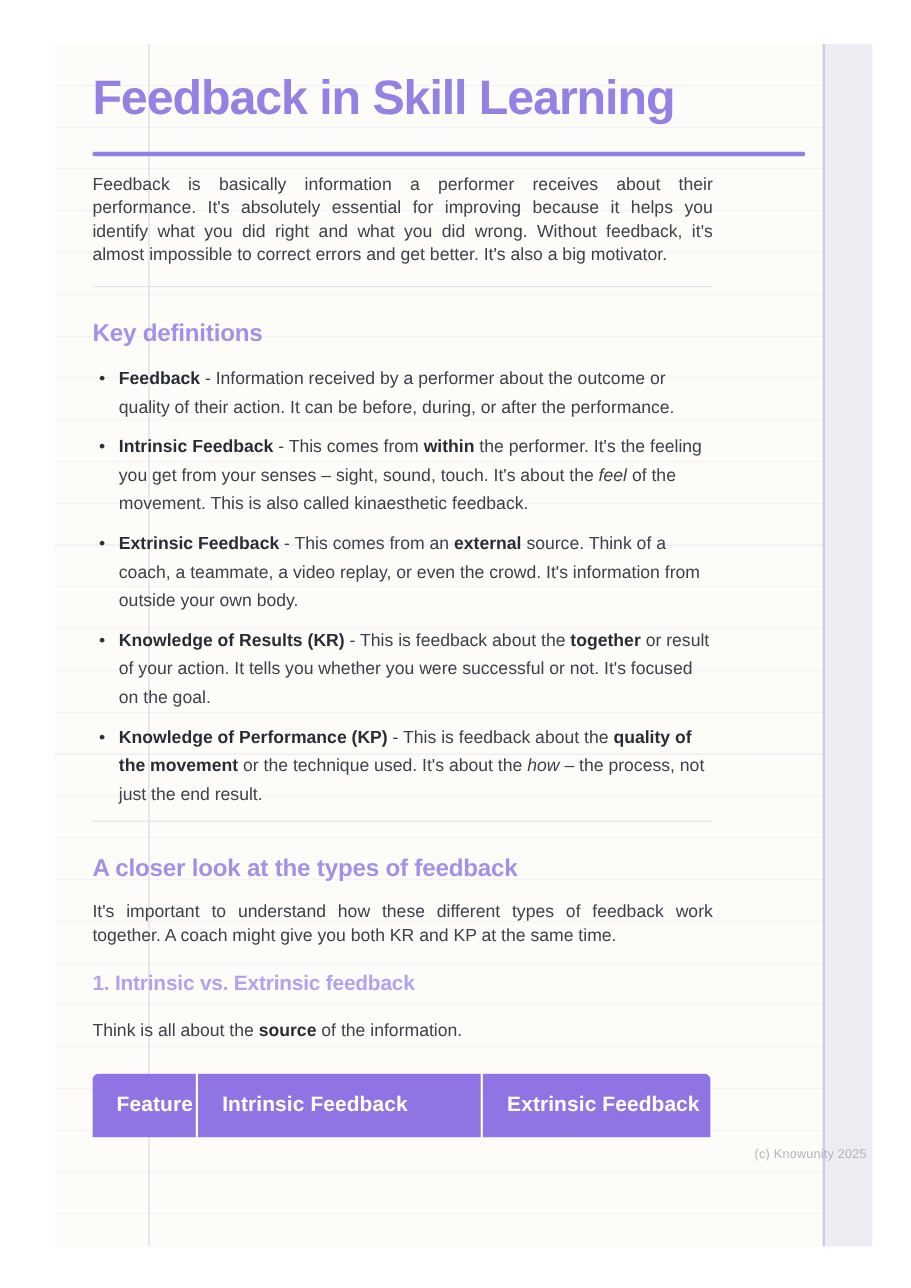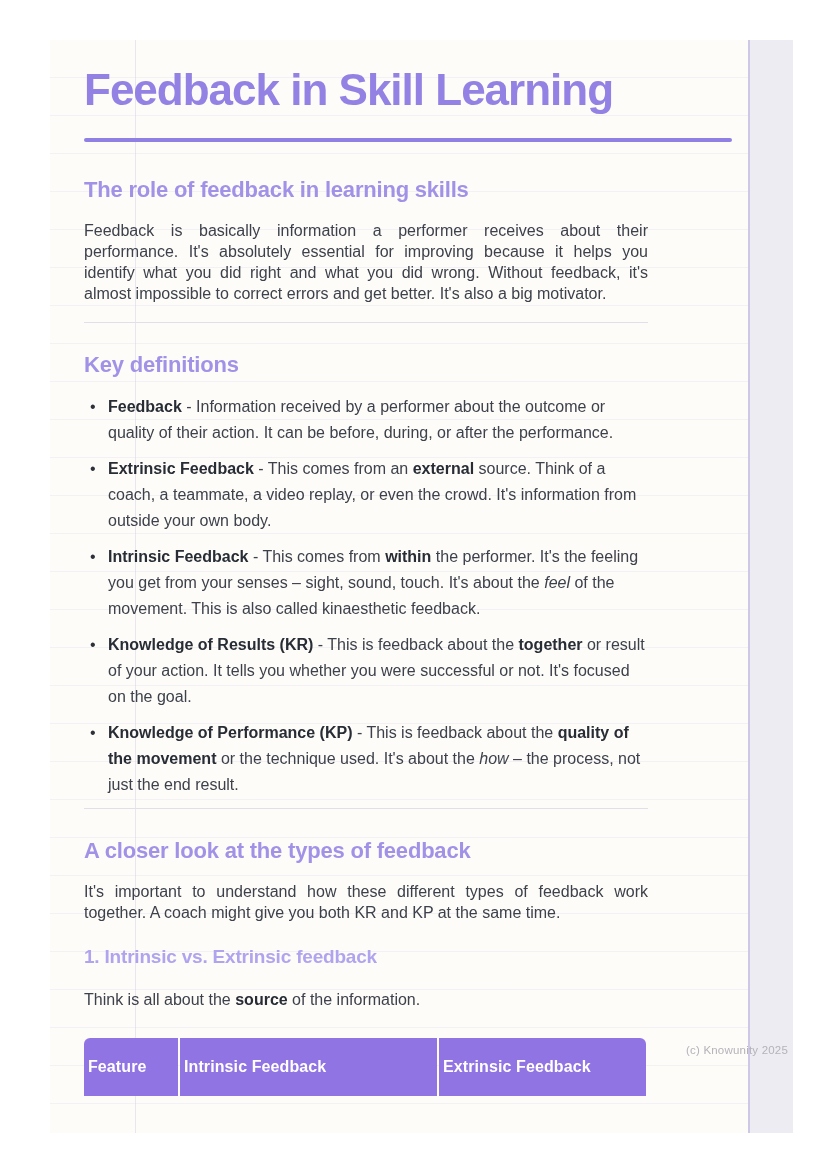--- a/index.html
+++ b/index.html
@@ -62,52 +62,51 @@
     content:"\2022"; position:absolute; left:6px; top:0;
     color:#2c3039; font-size:16px; line-height:26px;
   }
   .b { font-weight:700; color:#272c35; }
   .i { font-style:italic; }
 
   
   .tbl { margin-top:25px; display:flex; gap:2px; width:562px; height:58px;
          border-radius:6px 6px 0 0; overflow:hidden; }
   .tbl .cell {
-    background:#9174e4; color:#ffffff; font-size:16px; font-weight:700;
-    display:flex; align-items:center; padding-left:4px; letter-spacing:.1px;
+    background:#9174e4; color:#ffffff; font-size:19px; font-weight:700;
+    display:flex; align-items:center; padding-left:22px; letter-spacing:.1px;
   }
   .cell-feature   { width:94px; }
   .cell-intrinsic { width:257px; }
   .cell-extrinsic { width:207px; }
 
   .watermark {
     position:absolute; left:686px; top:1044px; z-index:3;
     font-size:11.5px; color:#b5b3b9; letter-spacing:.2px; white-space:nowrap;
   }
 </style>
 </head>
 <body>
 
 <div class="page">
   <div class="content">
 
     <h1 class="doc-title">Feedback in Skill Learning</h1>
     <div class="title-rule"></div>
 
-    <h2 class="sec sec-role">The role of feedback in learning skills</h2>
     <p class="body just p-role">Feedback is basically information a performer receives about their performance. It's absolutely essential for improving because it helps you identify what you did right and what you did wrong. Without feedback, it's almost impossible to correct errors and get better. It's also a big motivator.</p>
 
     <hr class="divider div-1">
 
     <h2 class="sec sec-defs">Key definitions</h2>
 
     <ul class="defs">
       <li><span class="b">Feedback</span><span> - Information received by a performer about the outcome or quality of their action. It can be before, during, or after the performance.</span></li>
+      <li><span class="b">Intrinsic Feedback</span><span> - This comes from </span><span class="b">within</span><span> the performer. It's the feeling you get from your senses – sight, sound, touch. It's about the </span><span class="i">feel</span><span> of the movement. This is also called kinaesthetic feedback.</span></li>
       <li><span class="b">Extrinsic Feedback</span><span> - This comes from an </span><span class="b">external</span><span> source. Think of a coach, a teammate, a video replay, or even the crowd. It's information from outside your own body.</span></li>
-      <li><span class="b">Intrinsic Feedback</span><span> - This comes from </span><span class="b">within</span><span> the performer. It's the feeling you get from your senses – sight, sound, touch. It's about the </span><span class="i">feel</span><span> of the movement. This is also called kinaesthetic feedback.</span></li>
       <li><span class="b">Knowledge of Results (KR)</span><span> - This is feedback about the </span><span class="b">together</span><span> or result of your action. It tells you whether you were successful or not. It's focused on the goal.</span></li>
       <li><span class="b">Knowledge of Performance (KP)</span><span> - This is feedback about the </span><span class="b">quality of the movement</span><span> or the technique used. It's about the </span><span class="i">how</span><span> – the process, not just the end result.</span></li>
     </ul>
 
     <hr class="divider div-2">
 
     <h2 class="sec sec-closer">A closer look at the types of feedback</h2>
     <p class="body just p-closer">It's important to understand how these different types of feedback work together. A coach might give you both KR and KP at the same time.</p>
 
     <h3 class="subsec">1. Intrinsic vs. Extrinsic feedback</h3>

